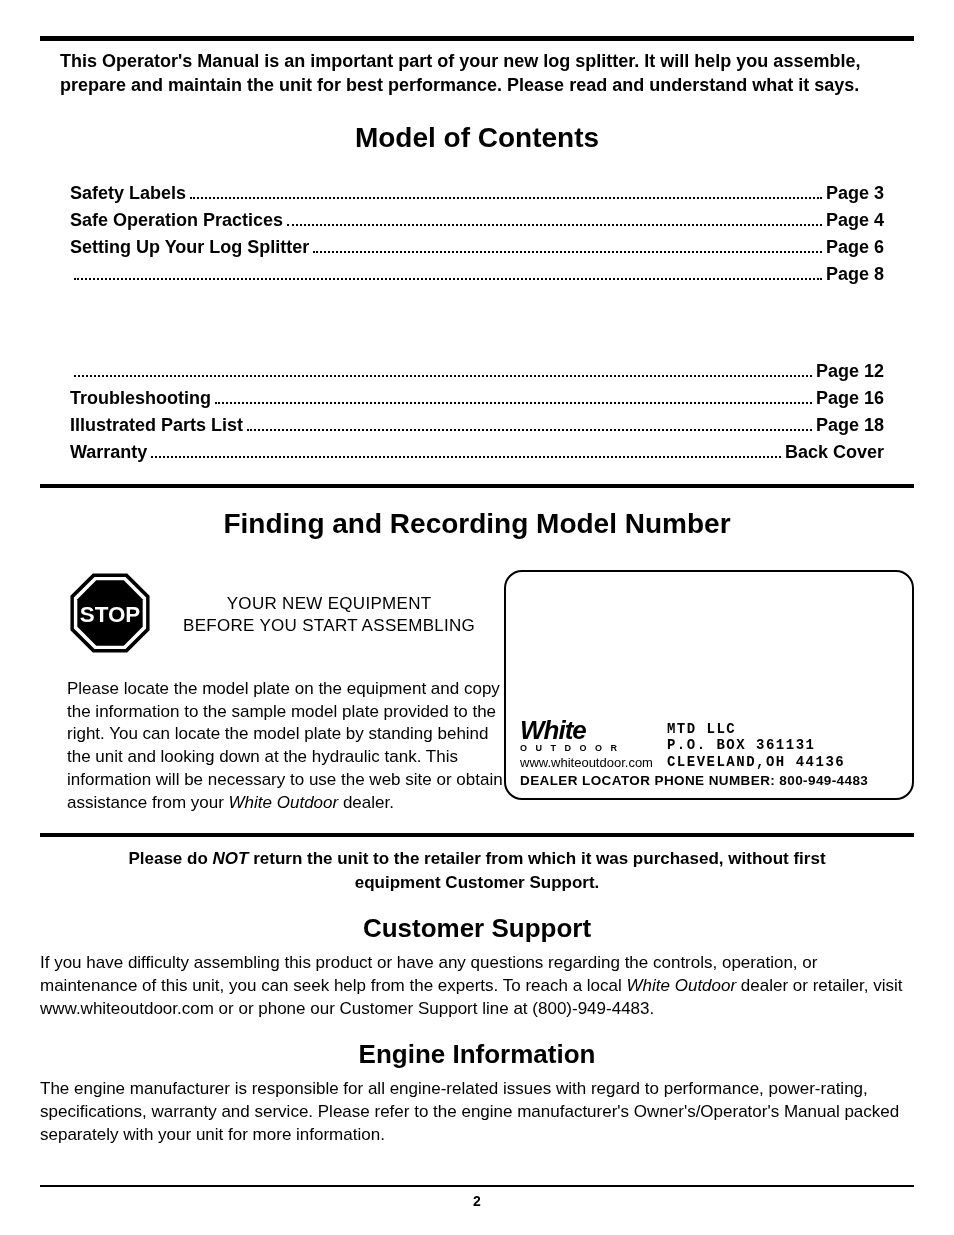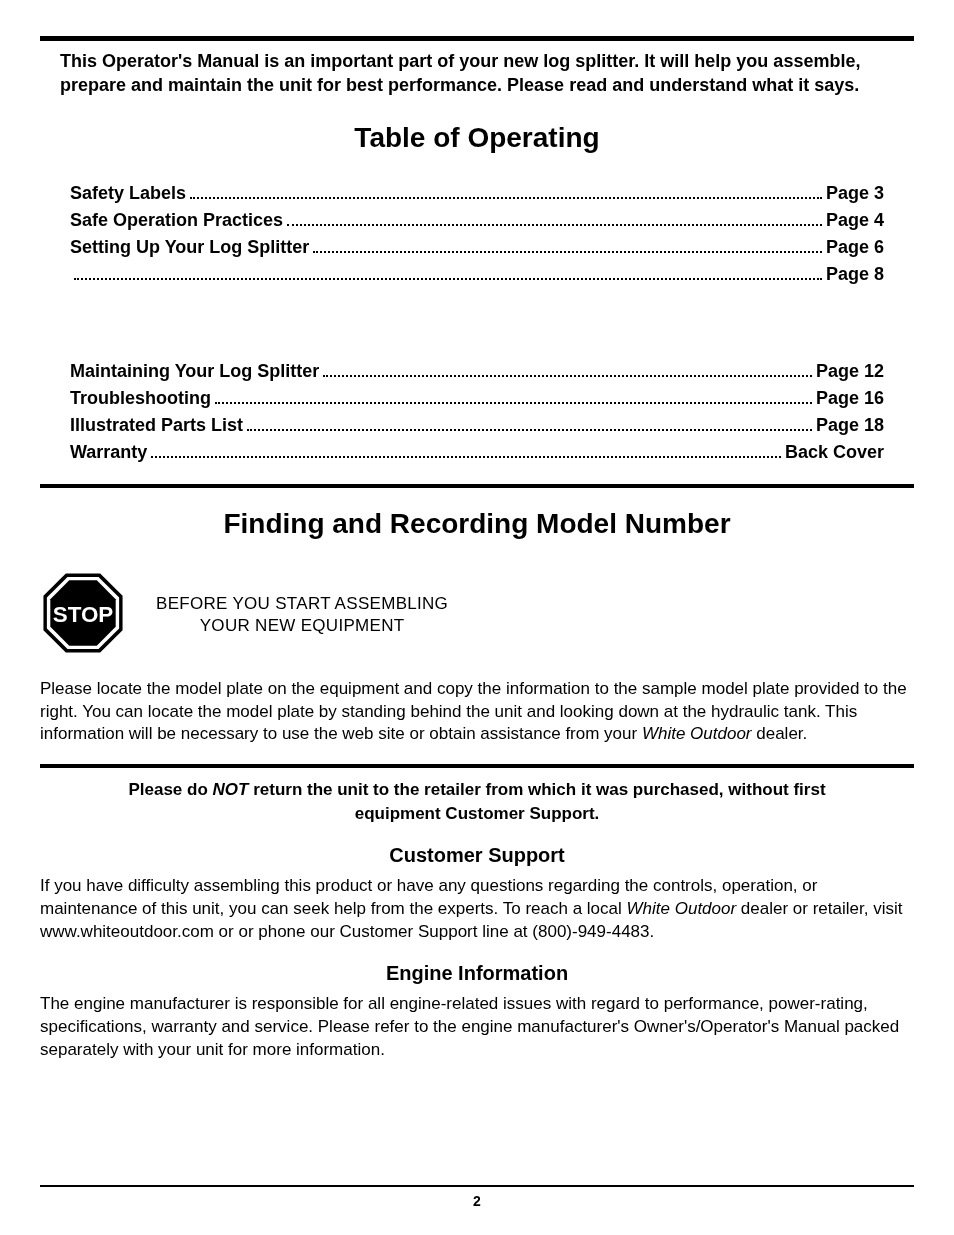--- a/index.html
+++ b/index.html
@@ -56,20 +56,21 @@
   h1.section-title {
     text-align: center;
     font-size: 28px;
     font-weight: bold;
     margin: 20px 0 30px 0;
   }
 
   .model-area {
     display: flex;
     align-items: flex-start;
+    margin-left: 27px;
   }
   .model-left { flex: 1; }
   .stop-row {
     display: flex;
     align-items: center;
     gap: 30px;
     margin-bottom: 18px;
   }
   .stop-icon { flex: 0 0 auto; }
   .stop-caption {
@@ -140,21 +141,21 @@
     font-weight: bold;
     font-size: 17px;
     line-height: 1.4;
     margin: 8px auto 6px auto;
     max-width: 700px;
   }
   .notice .not-word { font-style: italic; }
 
   h1.sub-title {
     text-align: center;
-    font-size: 20px;
+    font-size: 26px;
     font-weight: bold;
     margin: 18px 0 8px 0;
   }
   .body-para {
     font-size: 17px;
     line-height: 1.35;
   }
   .body-para .brand-italic { font-style: italic; }
 
   .page-footer {
@@ -171,21 +172,21 @@
 
   .stop-svg { width: 86px; height: 86px; }
 </style>
 </head>
 <body>
 
 <hr class="rule-thick">
 
 <p class="intro">This Operator's Manual is an important part of your new log splitter. It will help you assemble, prepare and maintain the unit for best performance. Please read and understand what it says.</p>
 
-<h1 class="toc-title">Table of Operating</h1>
+<h1 class="toc-title">Model of Contents</h1>
 
 <div class="toc">
   <div class="toc-col">
     <div class="toc-row">
       <span class="lbl">Safety Labels</span>
       <span class="dots"></span>
       <span class="pg">Page 3</span>
     </div>
     <div class="toc-row">
       <span class="lbl">Safe Operation Practices</span>
@@ -197,21 +198,20 @@
       <span class="dots"></span>
       <span class="pg">Page 6</span>
     </div>
     <div class="toc-row">
       <span class="dots"></span>
       <span class="pg">Page 8</span>
     </div>
   </div>
   <div class="toc-col">
     <div class="toc-row">
-      <span class="lbl">Maintaining Your Log Splitter</span>
       <span class="dots"></span>
       <span class="pg">Page 12</span>
     </div>
     <div class="toc-row">
       <span class="lbl">Troubleshooting</span>
       <span class="dots"></span>
       <span class="pg">Page 16</span>
     </div>
     <div class="toc-row">
       <span class="lbl">Illustrated Parts List</span>
@@ -235,29 +235,44 @@
     <div class="stop-row">
       <div class="stop-icon">
         <svg class="stop-svg" viewBox="0 0 100 100">
           <polygon points="30,4 70,4 96,30 96,70 70,96 30,96 4,70 4,30" fill="#000"></polygon>
           <polygon points="32,8 68,8 92,32 92,68 68,92 32,92 8,68 8,32" fill="#fff"></polygon>
           <polygon points="34,12 66,12 88,34 88,66 66,88 34,88 12,66 12,34" fill="#000"></polygon>
           <text x="50" y="60" text-anchor="middle" font-family="Arial" font-weight="900" font-size="26" fill="#fff">STOP</text>
         </svg>
       </div>
       <div class="stop-caption">
+        <div>YOUR NEW EQUIPMENT</div>
         <div>BEFORE YOU START ASSEMBLING</div>
-        <div>YOUR NEW EQUIPMENT</div>
       </div>
     </div>
     <p class="model-body">
       <span>Please locate the model plate on the equipment and copy the information to the sample model plate provided to the right. You can locate the model plate by standing behind the unit and looking down at the hydraulic tank. This information will be necessary to use the web site or obtain assistance from your </span><span class="brand-italic">White Outdoor</span><span> dealer.</span>
     </p>
   </div>
 
+  <div class="plate-box">
+    <div class="plate-bottom">
+      <div class="plate-logo">
+        <div class="logo-main">White</div>
+        <div class="logo-sub">O U T D O O R</div>
+        <div class="logo-url">www.whiteoutdoor.com</div>
+      </div>
+      <div class="plate-addr">
+        <div>MTD LLC</div>
+        <div>P.O. BOX 361131</div>
+        <div>CLEVELAND,OH 44136</div>
+      </div>
+    </div>
+    <div class="plate-dealer">DEALER LOCATOR PHONE NUMBER: 800-949-4483</div>
+  </div>
 </div>
 
 <hr class="rule-med">
 
 <p class="notice">
   <span>Please do </span><span class="not-word">NOT</span><span> return the unit to the retailer from which it was purchased, without first equipment Customer Support.</span>
 </p>
 
 <h1 class="sub-title">Customer Support</h1>
 <p class="body-para">

